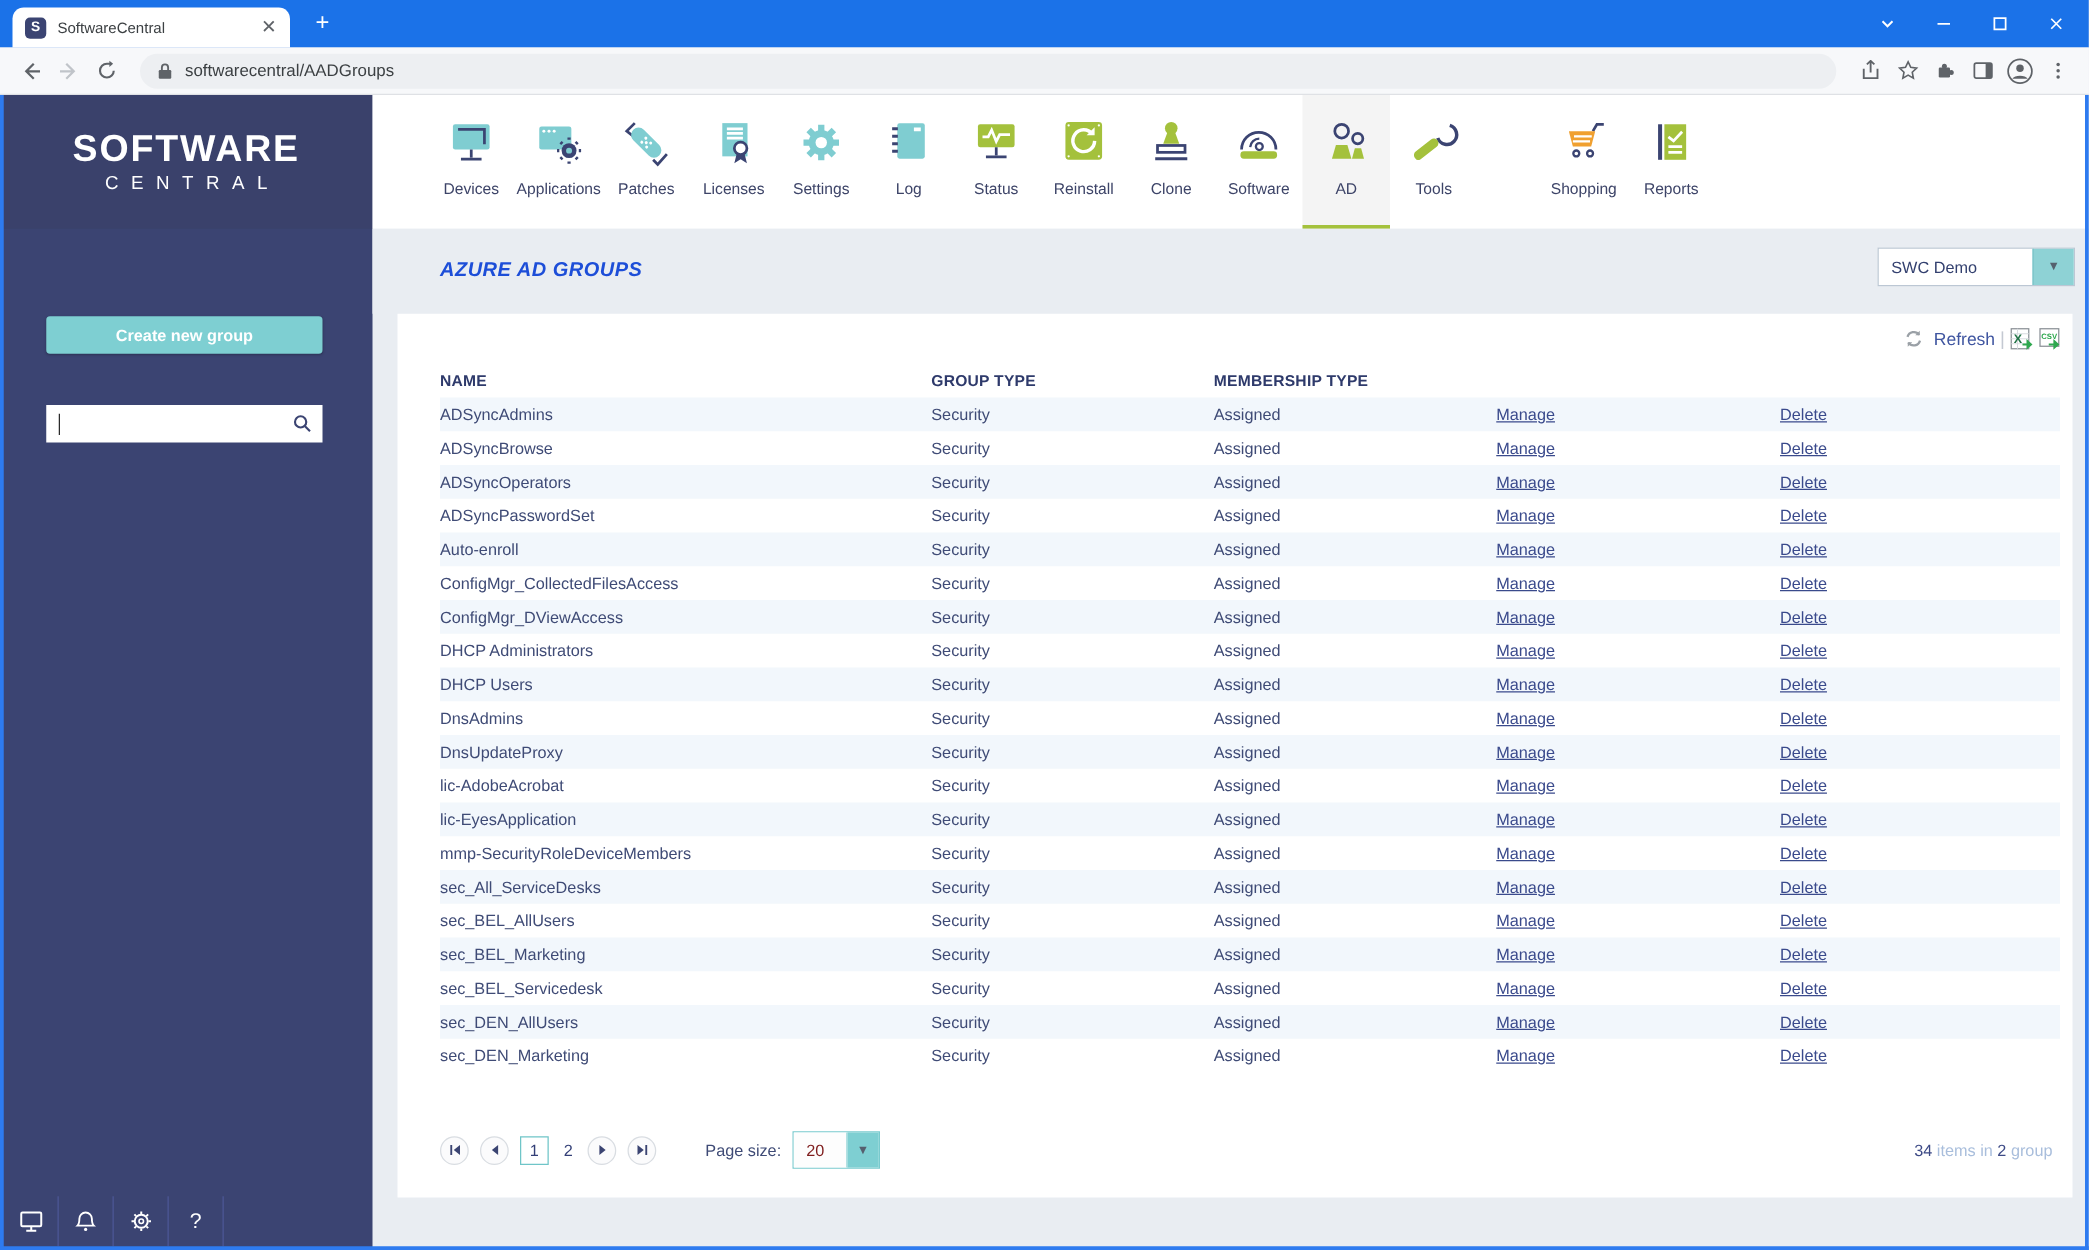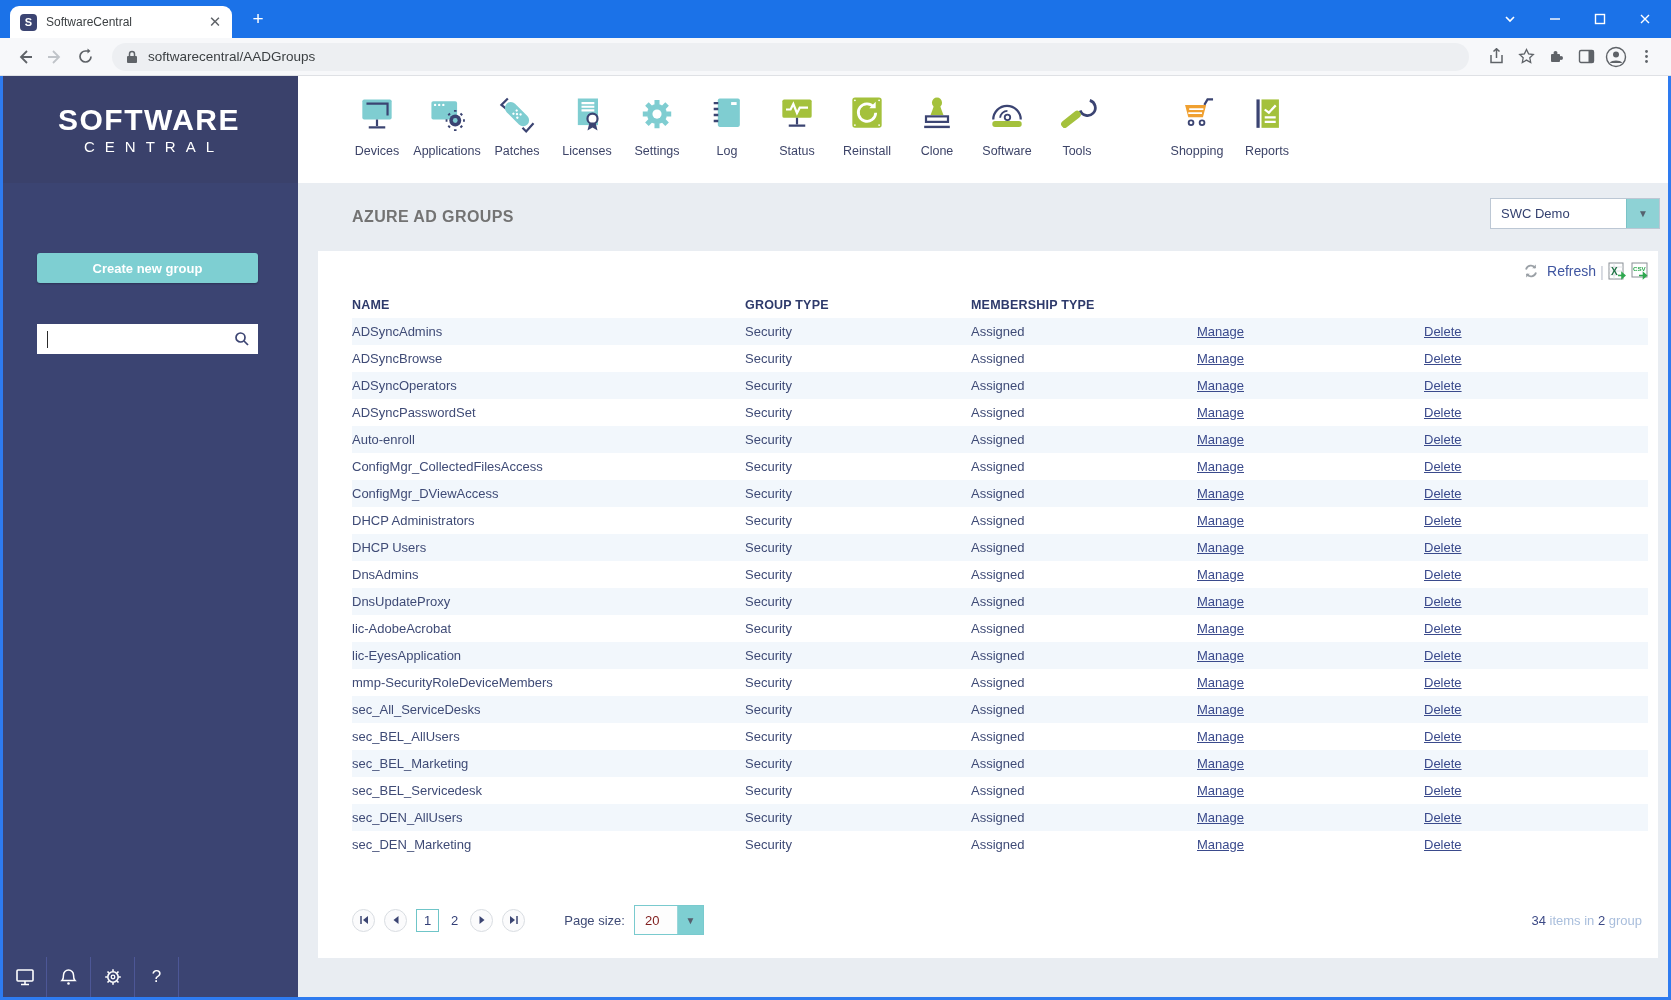--- a/index.html
+++ b/index.html
@@ -55,22 +55,22 @@
   .nav-item { width: 70px; display: flex; flex-direction: column; align-items: center; justify-content: flex-start;
               padding-top: 17px; gap: 7px; cursor: pointer; }
   .nav-item.active { background: #f4f4f4; border-bottom: 3px solid #a4c13c; }
   .nav-item.gap-before { margin-left: 50px; }
   .nav-icon { width: 44px; height: 44px; }
   .nav-icon svg { width: 44px; height: 44px; }
   .nav-label { font-size: 12.5px; color: #3d4468; }
 
   
   .titleband { position: absolute; left: 298px; top: 183px; right: 0; height: 68px; background: #e9edf2; }
-  .page-title { position: absolute; left: 54px; top: 25px; font-size: 16px; font-weight: bold; color: #737373; letter-spacing: .4px; }
-  .env-select { position: absolute; right: 11px; top: 15px; width: 170px; height: 31px; display: flex;
+  .page-title { position: absolute; left: 54px; top: 25px; font-size: 16px; font-weight: bold; color: #1d4ed8; letter-spacing: .4px; font-style: italic; }
+  .env-select { position: absolute; right: 11px; top: 15px; width: 158px; height: 31px; display: flex;
                 border: 1px solid #bcc7d4; background: #fff; }
   .env-value { flex: 1; display: flex; align-items: center; padding-left: 10px; font-size: 13px; color: #33406f; }
   .env-arrow { width: 33px; background: #8ed2d5; border-left: 1px solid #7bc3c7; display: flex; align-items: center; justify-content: center;
                color: #55616e; font-size: 10px; }
 
   
   .panel { position: absolute; left: 318px; top: 251px; width: 1340px; height: 707px; background: #fff; }
   .panel-toolbar { position: absolute; top: 8px; right: 8px; display: flex; align-items: center; gap: 4px; height: 24px; }
   .refresh-link { display: flex; align-items: center; gap: 8px; color: #3f55a0; font-size: 14px; cursor: pointer; }
   .pt-sep { color: #c4c9d2; font-size: 15px; }
@@ -330,20 +330,29 @@
       <span class="nav-label">Clone</span>
     </div>
     <div class="nav-item">
       <span class="nav-icon"><svg viewBox="0 0 48 48">
           <path d="M9 29a15 15 0 0 1 30 0" fill="none" stroke="#3b4472" stroke-width="2.4"></path>
           <path d="M16.5 27a8 8 0 0 1 8-7.5" fill="none" stroke="#3b4472" stroke-width="2"></path>
           <circle cx="24.5" cy="26.5" r="3" fill="none" stroke="#3b4472" stroke-width="2"></circle>
           <rect x="8" y="30.5" width="32" height="6.5" rx="3" fill="#a4c13c"></rect>
         </svg></span>
       <span class="nav-label">Software</span>
+    </div>
+    <div class="nav-item active">
+      <span class="nav-icon"><svg viewBox="0 0 48 48">
+          <circle cx="20" cy="13" r="6" fill="none" stroke="#3b4472" stroke-width="2.4"></circle>
+          <path d="M11.5 37l3.5-12h10l3.5 12z" fill="#a4c13c"></path>
+          <circle cx="34" cy="19.5" r="4.5" fill="none" stroke="#3b4472" stroke-width="2.4"></circle>
+          <path d="M29 37l2.5-9h5.5l2.5 9z" fill="#a4c13c"></path>
+        </svg></span>
+      <span class="nav-label">AD</span>
     </div>
     <div class="nav-item">
       <span class="nav-icon"><svg viewBox="0 0 48 48">
           <path d="M38 8a8.5 8.5 0 1 1-10.5 11" stroke="#3b4472" stroke-width="3" fill="none"></path>
           <rect x="5" y="25" width="25" height="8" rx="4" transform="rotate(-38 17 29)" fill="#a4c13c"></rect>
           <circle cx="10.5" cy="36" r="2.2" fill="#a4c13c"></circle>
         </svg></span>
       <span class="nav-label">Tools</span>
     </div>
     <div class="nav-item gap-before">

